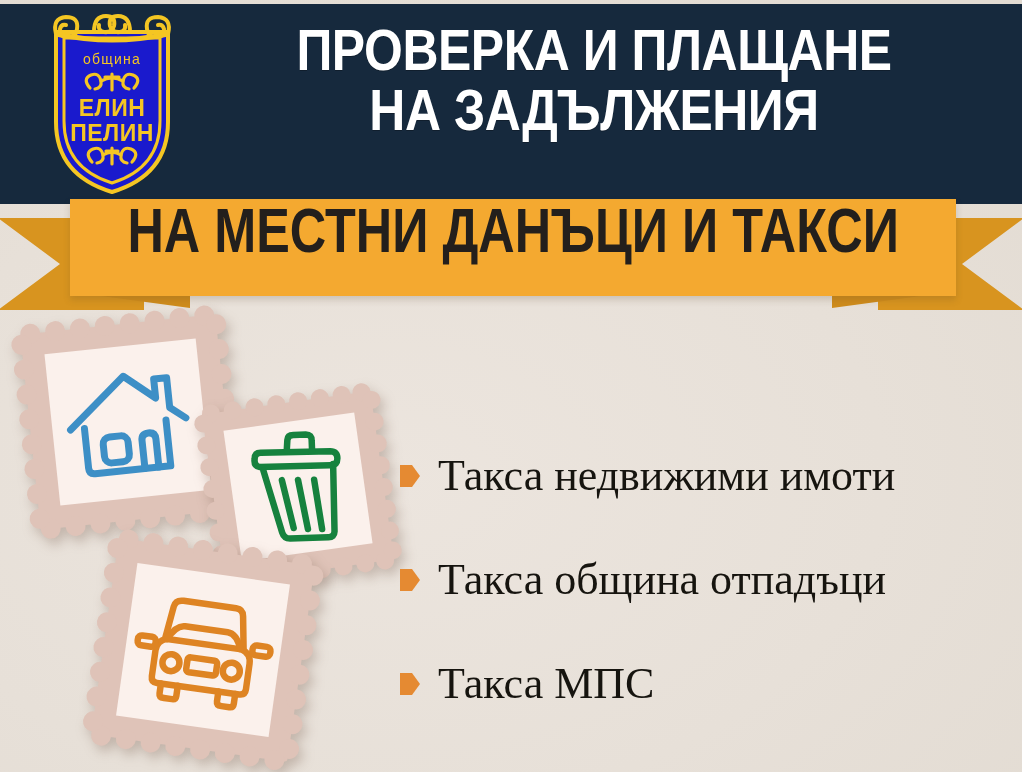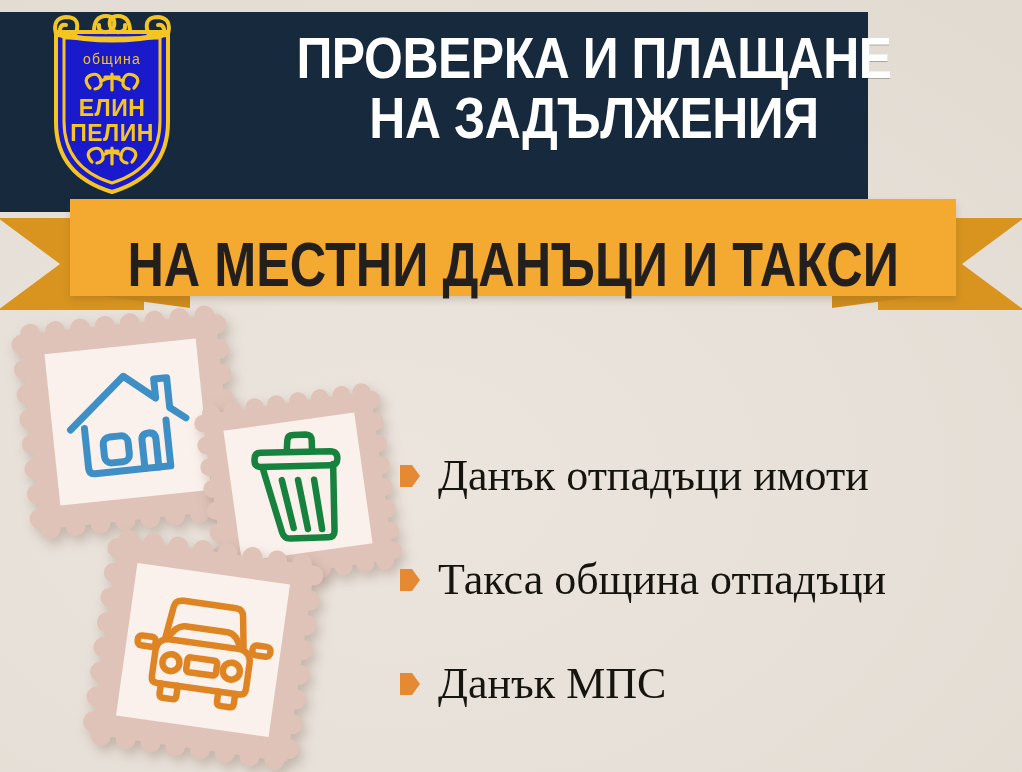--- a/index.html
+++ b/index.html
@@ -23,22 +23,22 @@
     height: 772px;
     background:
       radial-gradient(ellipse 900px 600px at 38% 62%, #ece5de 0%, #e7e0d8 55%, #e2dbd2 100%);
     overflow: hidden;
   }
 
   
   .header {
     position: absolute;
     left: 0;
-    top: 12px;
-    width: 868px;
+    top: 4px;
+    width: 1022px;
     height: 200px;
     background: #16293d;
     z-index: 5;
   }
 
   .header-title {
     position: absolute;
     left: 175px;
     top: 16px;
     width: 838px;
@@ -106,21 +106,21 @@
   .ribbon-band {
     position: absolute;
     left: 70px;
     top: 3px;
     width: 886px;
     height: 97px;
     background: #f4a930;
     box-shadow: 0 4px 7px rgba(90,70,40,0.20);
     z-index: 2;
     display: flex;
-    align-items: flex-end;
+    align-items: flex-start;
     justify-content: center;
   }
   .ribbon-text {
     color: #231f1c;
     font-family: "Liberation Sans Narrow", "Liberation Sans", sans-serif;
     font-weight: 700;
     font-size: 63px;
     letter-spacing: 0px;
     transform: scaleX(0.80);
     white-space: nowrap;
@@ -389,25 +389,25 @@
             <rect x="174" y="113" width="18" height="10" rx="4"></rect>
           </g>
         </g>
       </svg>
     </div>
   </div>
 
   <div class="bullets">
     <div class="bullet-row">
       <span class="bullet-marker"></span>
-      <span class="bullet-label">Данък отпадъци имоти</span>
+      <span class="bullet-label">Такса недвижими имоти</span>
     </div>
     <div class="bullet-row">
       <span class="bullet-marker"></span>
       <span class="bullet-label">Такса община отпадъци</span>
     </div>
     <div class="bullet-row">
       <span class="bullet-marker"></span>
-      <span class="bullet-label">Данък МПС</span>
+      <span class="bullet-label">Такса МПС</span>
     </div>
   </div>
 
 </div>
 
 </body></html>

